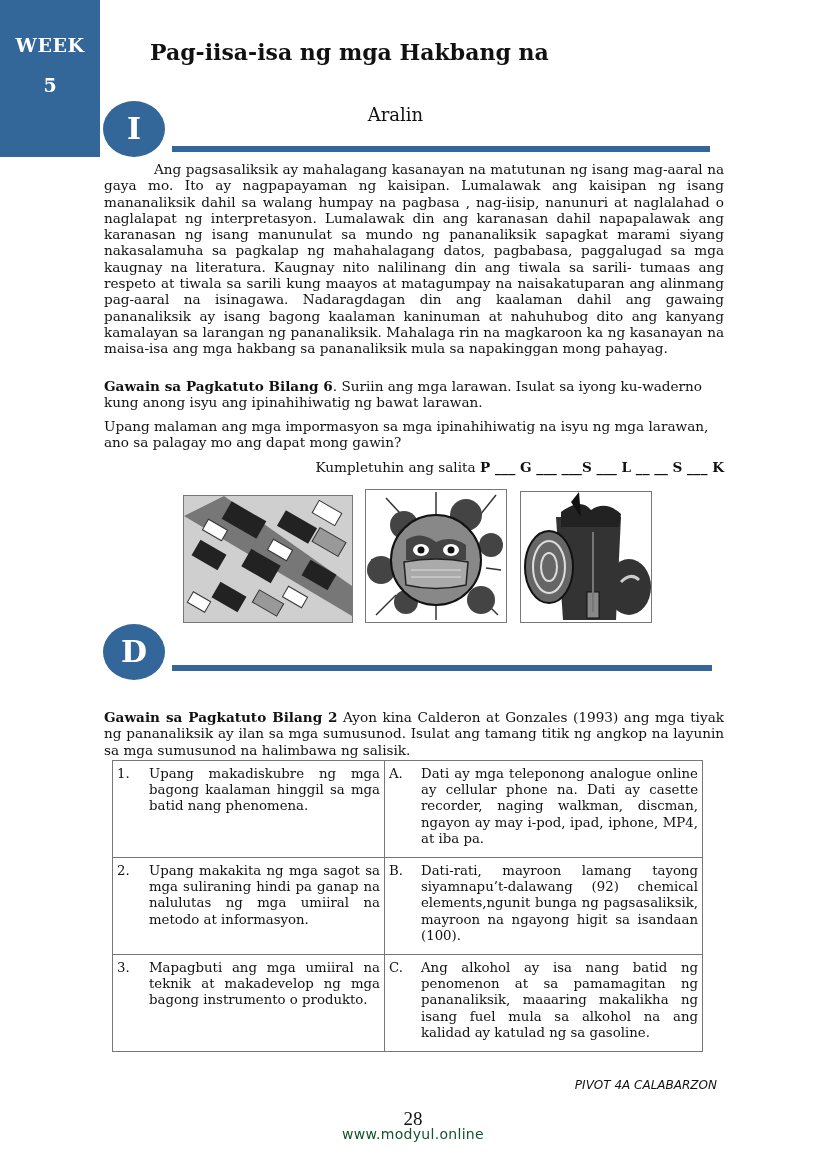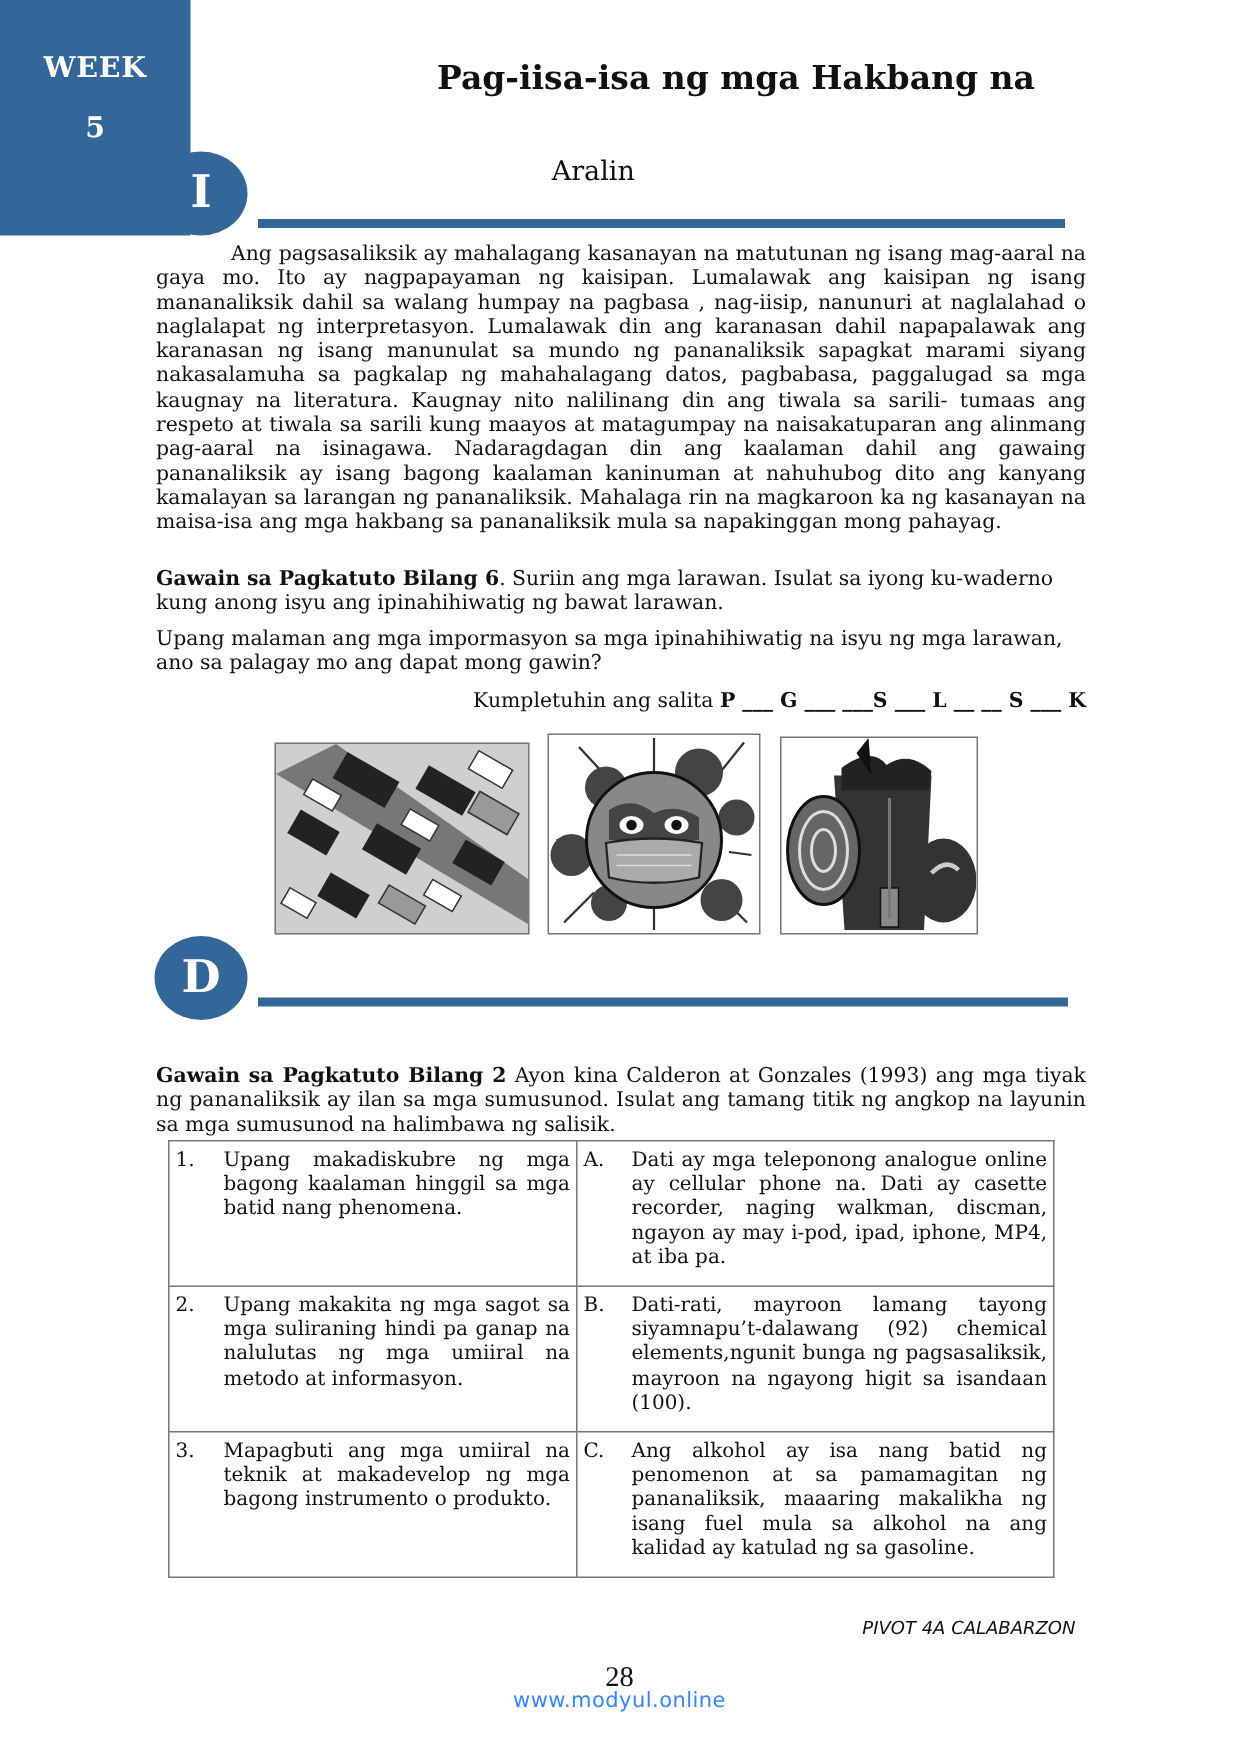--- a/index.html
+++ b/index.html
@@ -4,26 +4,26 @@
 <style>
   html, body { margin: 0; padding: 0; background: #ffffff; }
   body {
     width: 826px; height: 1169px; position: relative; overflow: hidden;
     font-family: "DejaVu Serif", "Liberation Serif", serif;
     color: #111;
   }
   .week-box {
     position: absolute; left: 0; top: 0; width: 100px; height: 157px;
     background: #336699; color: #fff; text-align: center;
-    font-family: "DejaVu Serif", serif; font-weight: bold; padding-left: 27px;
+    font-family: "DejaVu Serif", serif; font-weight: bold;
   }
   .week-box .w { position: absolute; top: 34px; left: 0; right: 0; font-size: 19px; letter-spacing: 0.5px; }
   .week-box .n { position: absolute; top: 74px; left: 0; right: 0; font-size: 19px; }
   .title {
-    position: absolute; left: 150px; width: 540px; top: 36px; text-align: right;
+    position: absolute; left: 150px; width: 540px; top: 36px; text-align: left;
     font-family: "DejaVu Serif", serif; font-weight: bold; font-size: 22px; line-height: 32px;
   }
   .subtitle {
     position: absolute; left: 328px; width: 135px; top: 104px; text-align: center;
     font-family: "DejaVu Serif", serif; font-size: 18px;
   }
   .circle {
     position: absolute; width: 62px; height: 56px; border-radius: 50%;
     background: #336699; color: #fff; text-align: center;
     font-family: "DejaVu Serif", serif; font-weight: bold; font-size: 30px; line-height: 56px;
@@ -66,21 +66,21 @@
   .footer-brand {
     position: absolute; right: 109px; top: 1078px;
     font-family: "DejaVu Sans", sans-serif; font-style: italic; font-size: 12px;
   }
   .page-num {
     position: absolute; left: 0; right: 0; top: 1108px; text-align: center;
     font-family: Liberation Serif, serif; font-size: 19px;
   }
   .watermark {
     position: absolute; left: 0; right: 0; top: 1126px; text-align: center;
-    font-family: "DejaVu Sans", sans-serif; font-size: 14px; color: #3b82f6; letter-spacing: 0.3px;
+    font-family: "DejaVu Sans", sans-serif; font-size: 14px; color: #14532d; letter-spacing: 0.3px;
   }
 </style>
 </head>
 <body>
 
 <div class="week-box">
   <div class="w">WEEK</div>
   <div class="n">5</div>
 </div>
 

